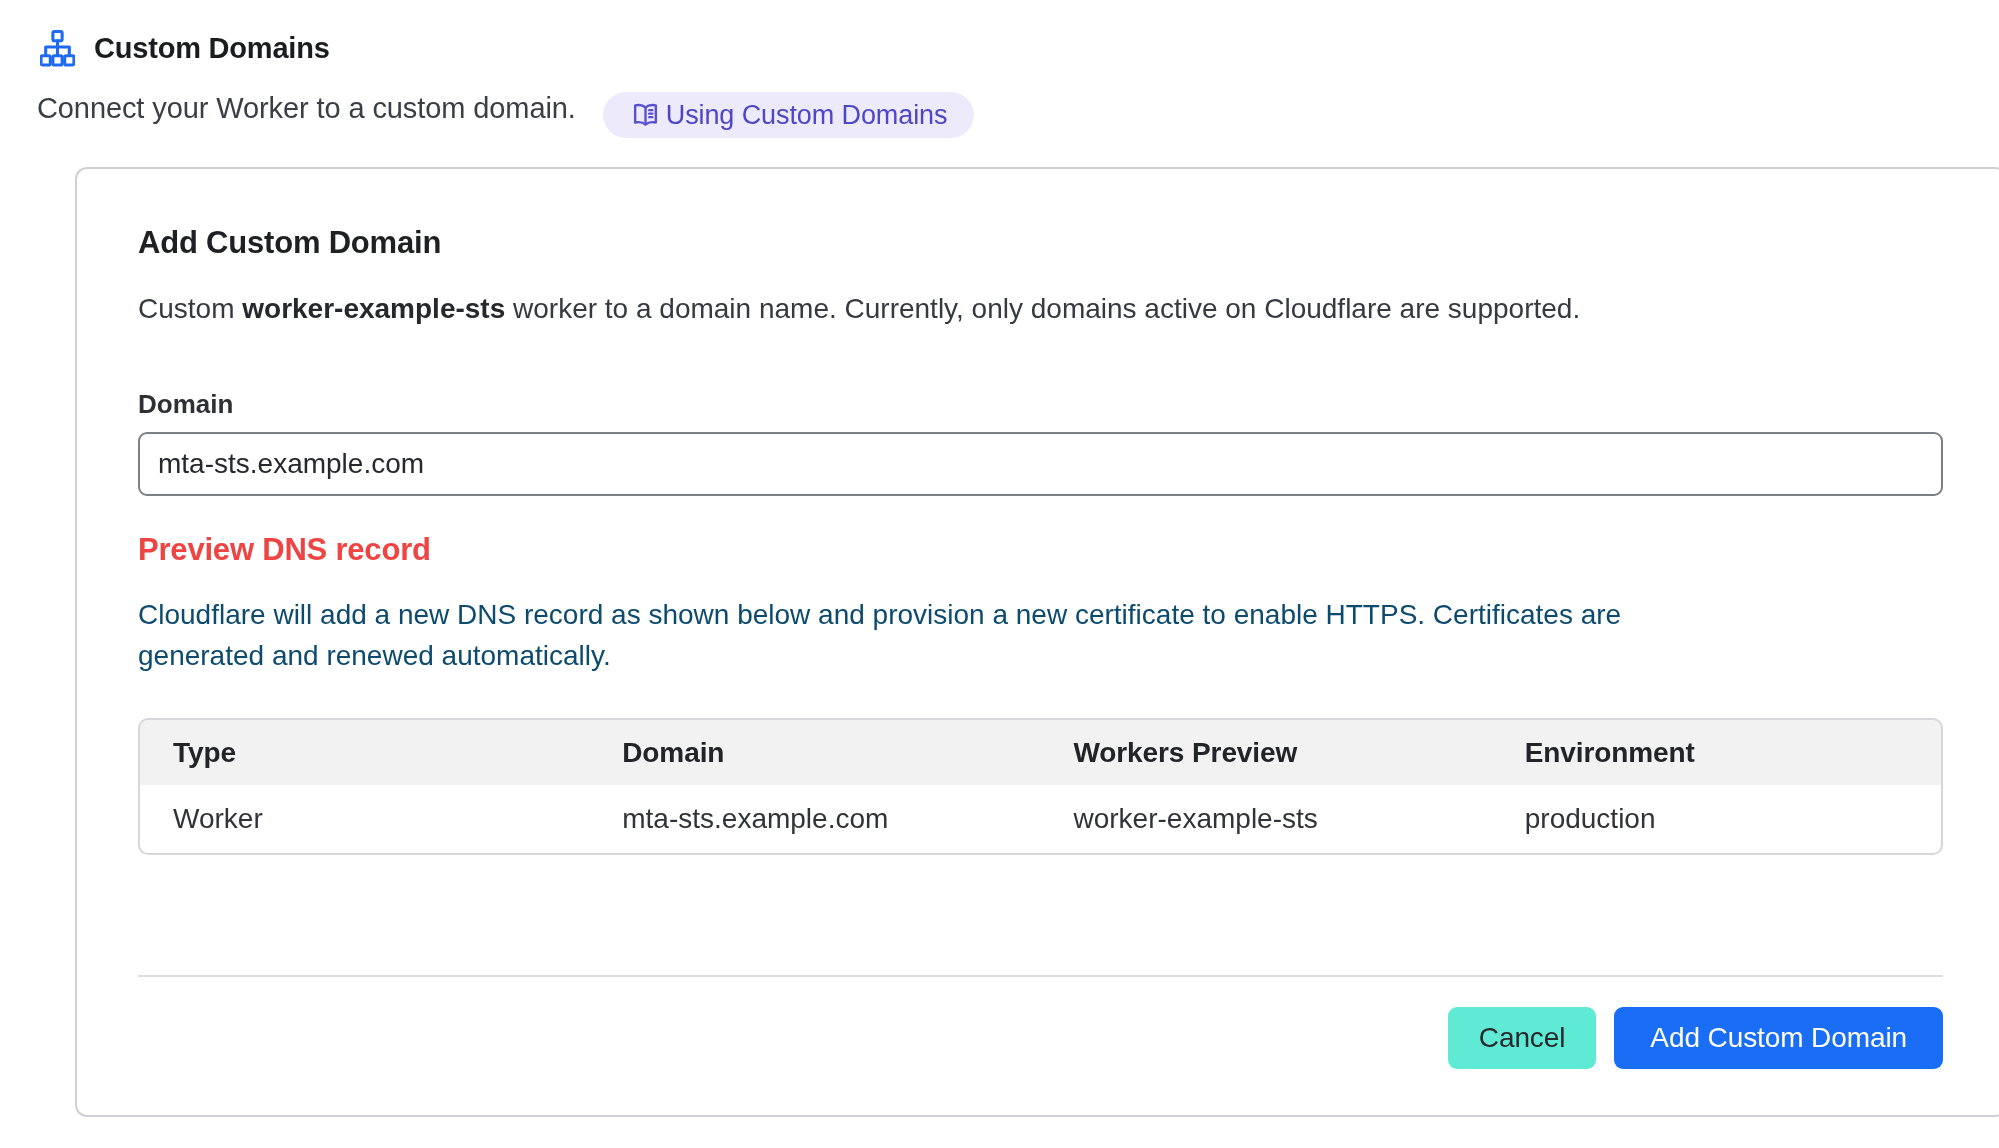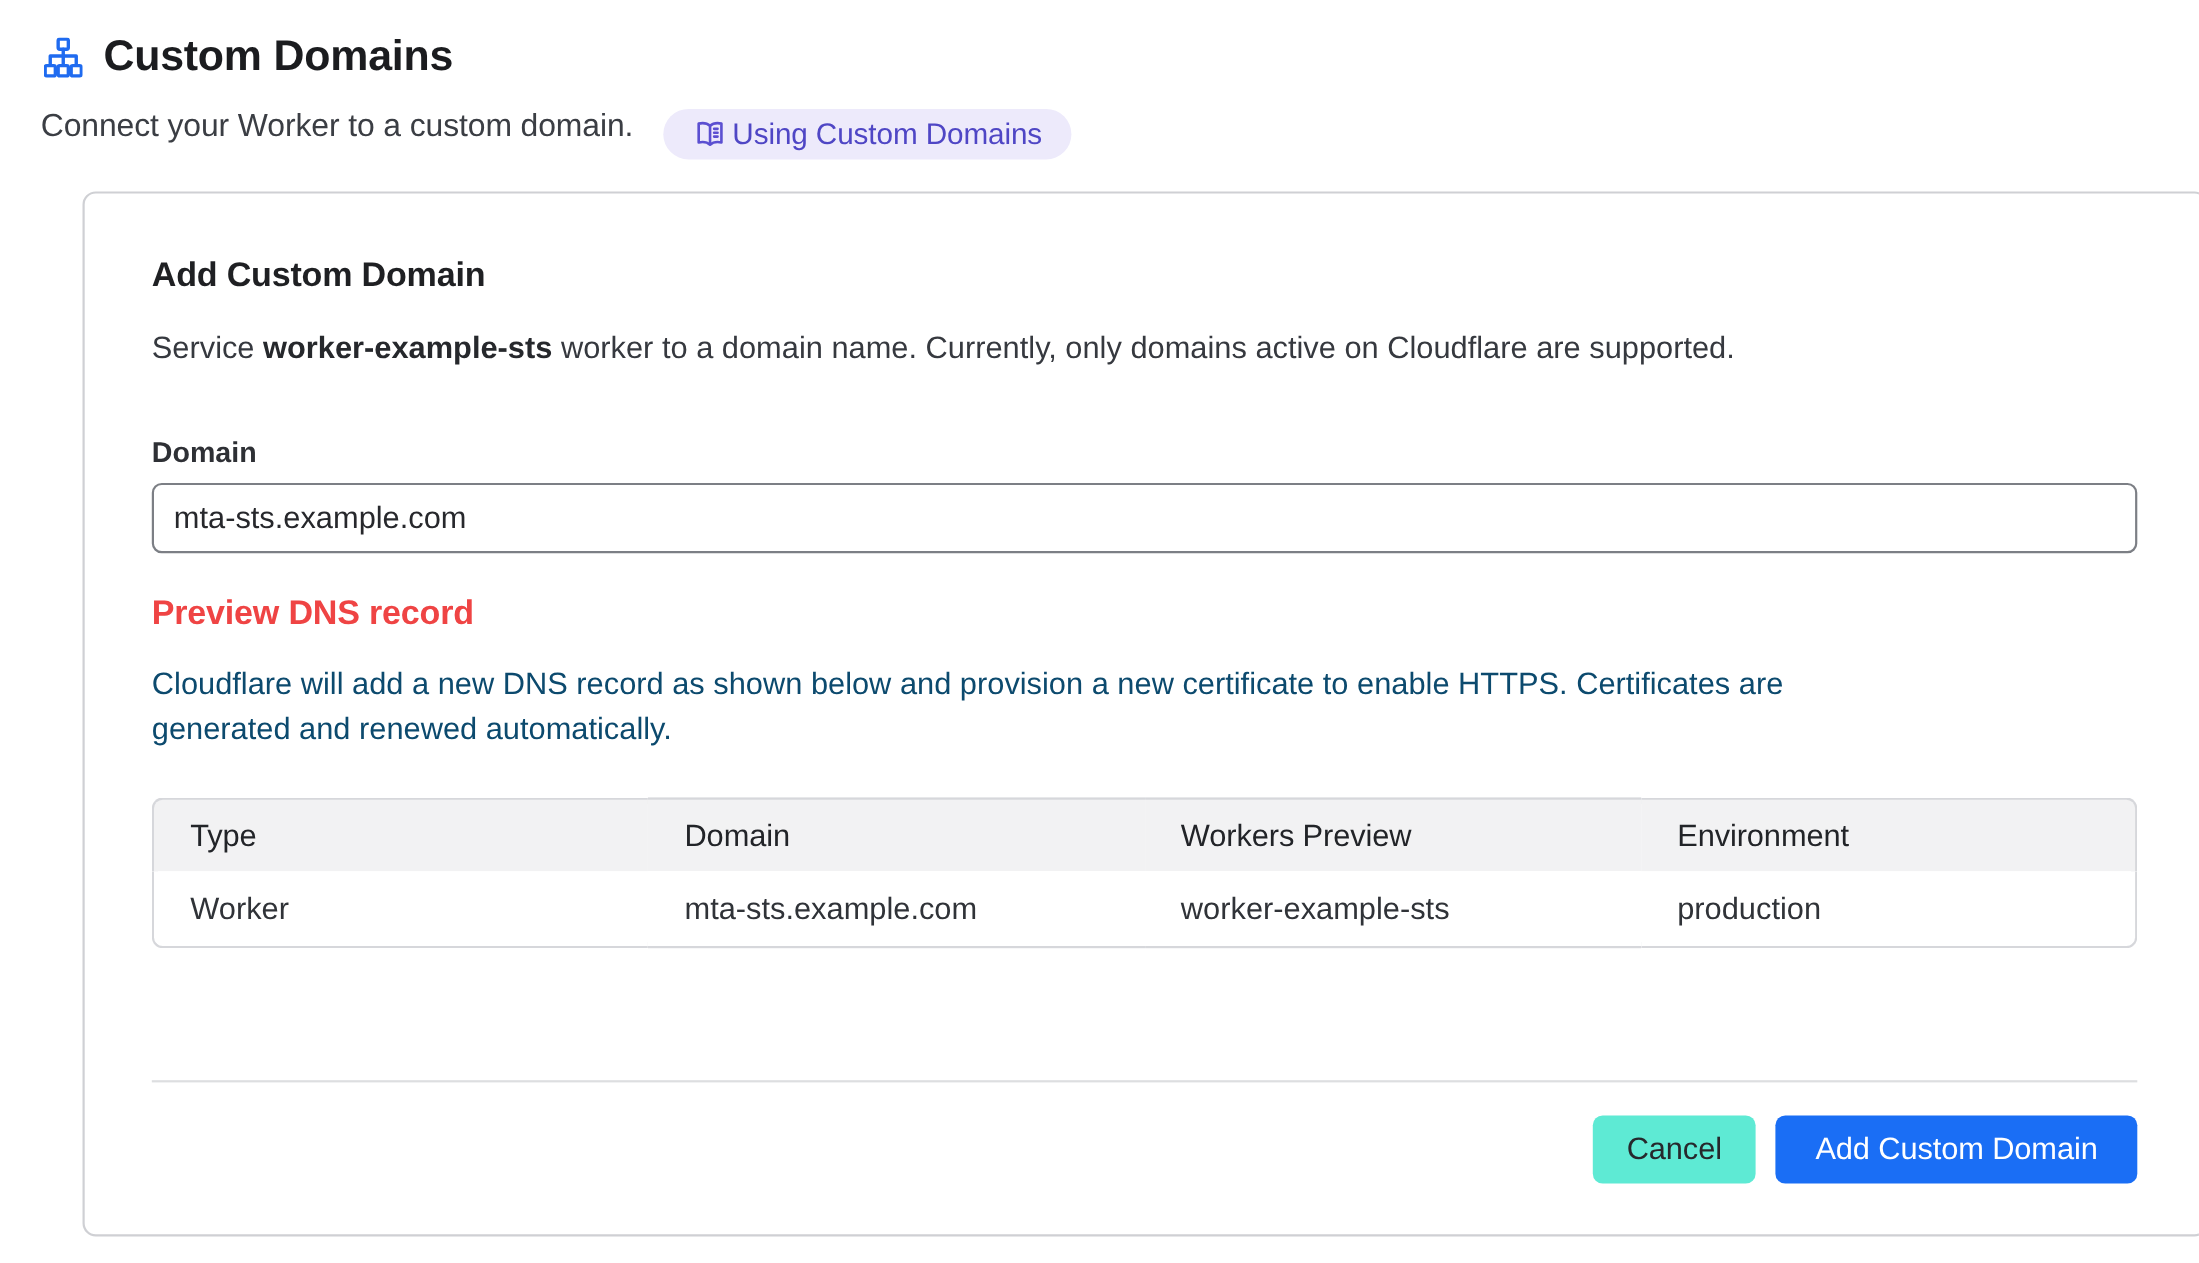--- a/index.html
+++ b/index.html
@@ -8,21 +8,21 @@
     background: #ffffff;
     font-family: "Liberation Sans", "DejaVu Sans", sans-serif;
     color: #1f2023;
     overflow: hidden;
   }
   .page { padding: 30px 0 0 37px; }
 
   
   .title-row { display: flex; align-items: center; gap: 19px; padding-left: 3px; }
   .title-row h1 {
-    font-size: 39px; font-weight: 700; color: #1b1c1f; letter-spacing: -0.2px;
+    font-size: 29px; font-weight: 700; color: #1b1c1f; letter-spacing: -0.2px;
   }
   .sitemap-icon { width: 35px; height: 37px; display: block; }
 
   .subtitle-row { display: flex; align-items: flex-start; gap: 27px; margin-top: 25px; }
   .subtitle-row p { font-size: 29px; color: #3b3e44; letter-spacing: -0.1px; }
   .docs-badge {
     display: inline-flex; align-items: center; gap: 5px;
     height: 46px; padding: 0 27px;
     background: var(--badge-bg, #edeafb);
     border-radius: 24px;
@@ -62,21 +62,21 @@
   .dns-table {
     margin-top: 42px; width: 100%;
     border-collapse: separate; border-spacing: 0;
     table-layout: fixed;
     font-size: 28px;
   }
   .dns-table th, .dns-table td {
     text-align: left; padding-left: 33px; overflow: hidden; white-space: nowrap;
   }
   .dns-table th {
-    background: #f2f2f3; font-weight: 400; color: #222428; height: 67px;
+    background: #f2f2f3; font-weight: 700; color: #222428; height: 67px;
     border-top: 2px solid #d6d7db; letter-spacing: -0.1px;
   }
   .dns-table td { height: 70px; color: #303338; background: #ffffff; border-bottom: 2px solid #d6d7db; }
   .dns-table th:first-child { border-left: 2px solid #d6d7db; border-top-left-radius: 10px; }
   .dns-table th:last-child  { border-right: 2px solid #d6d7db; border-top-right-radius: 10px; }
   .dns-table td:first-child { border-left: 2px solid #d6d7db; border-bottom-left-radius: 10px; }
   .dns-table td:last-child  { border-right: 2px solid #d6d7db; border-bottom-right-radius: 10px; }
   .cell-bold { font-weight: 400; color: #26282c; }
 
   
@@ -115,21 +115,21 @@
         <path d="M18.6 9.8 H21.6 M18.6 13.2 H21.6 M18.6 16.6 H21.6" stroke="#5b4fd1" stroke-width="2.3" stroke-linecap="round"></path>
       </svg>
       <span>Using Custom Domains</span>
     </button>
   </div>
 
   <div class="card">
 
     <h2>Add Custom Domain</h2>
 
-    <p class="lead"><span>Service </span><b>worker-example-sts</b><span> worker to a domain name. Currently, only domains active on Cloudflare are supported.</span></p>
+    <p class="lead"><span>Custom </span><b>worker-example-sts</b><span> worker to a domain name. Currently, only domains active on Cloudflare are supported.</span></p>
 
     <div class="field">
       <label class="field-label" for="domain-input">Domain</label>
       <input class="domain-input" id="domain-input" type="text" value="mta-sts.example.com" style="">
     </div>
 
     <h3 class="preview-heading">Preview DNS record</h3>
 
     <p class="preview-desc">Cloudflare will add a new DNS record as shown below and provision a new certificate to enable HTTPS. Certificates are generated and renewed automatically.</p>
 

